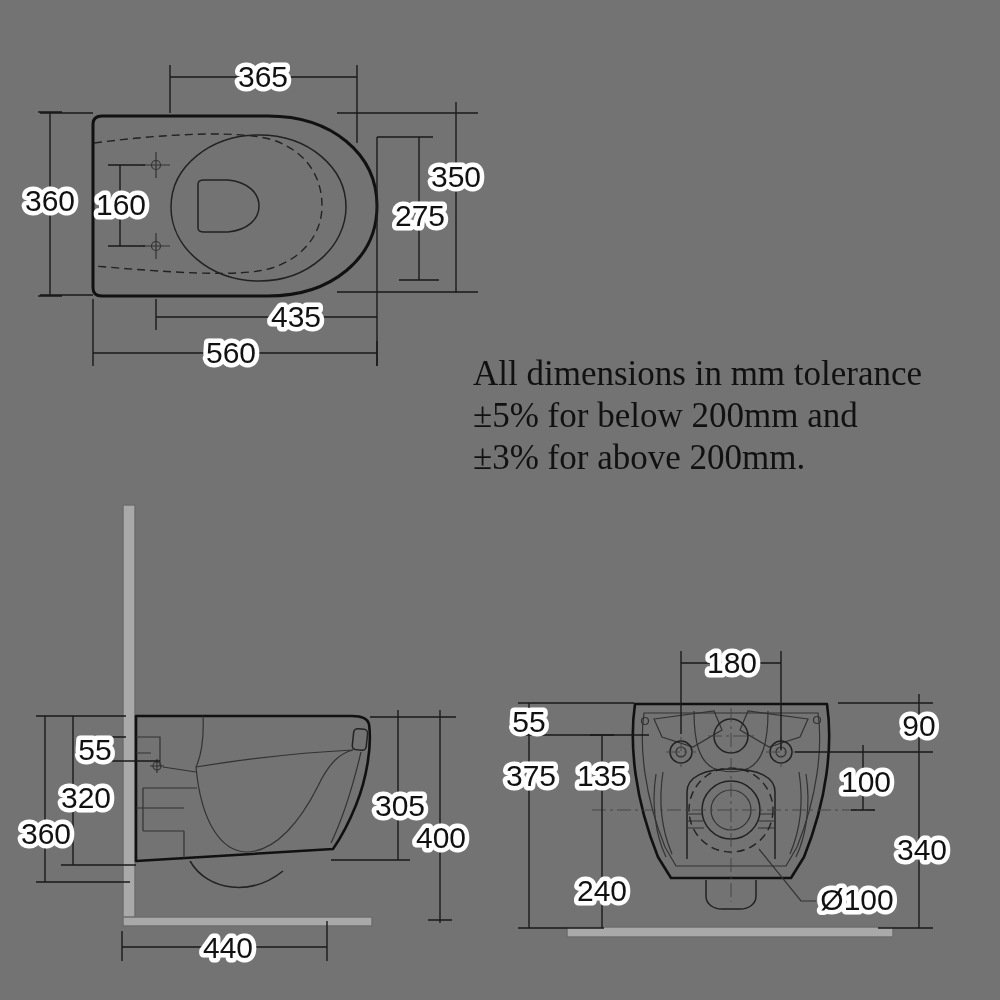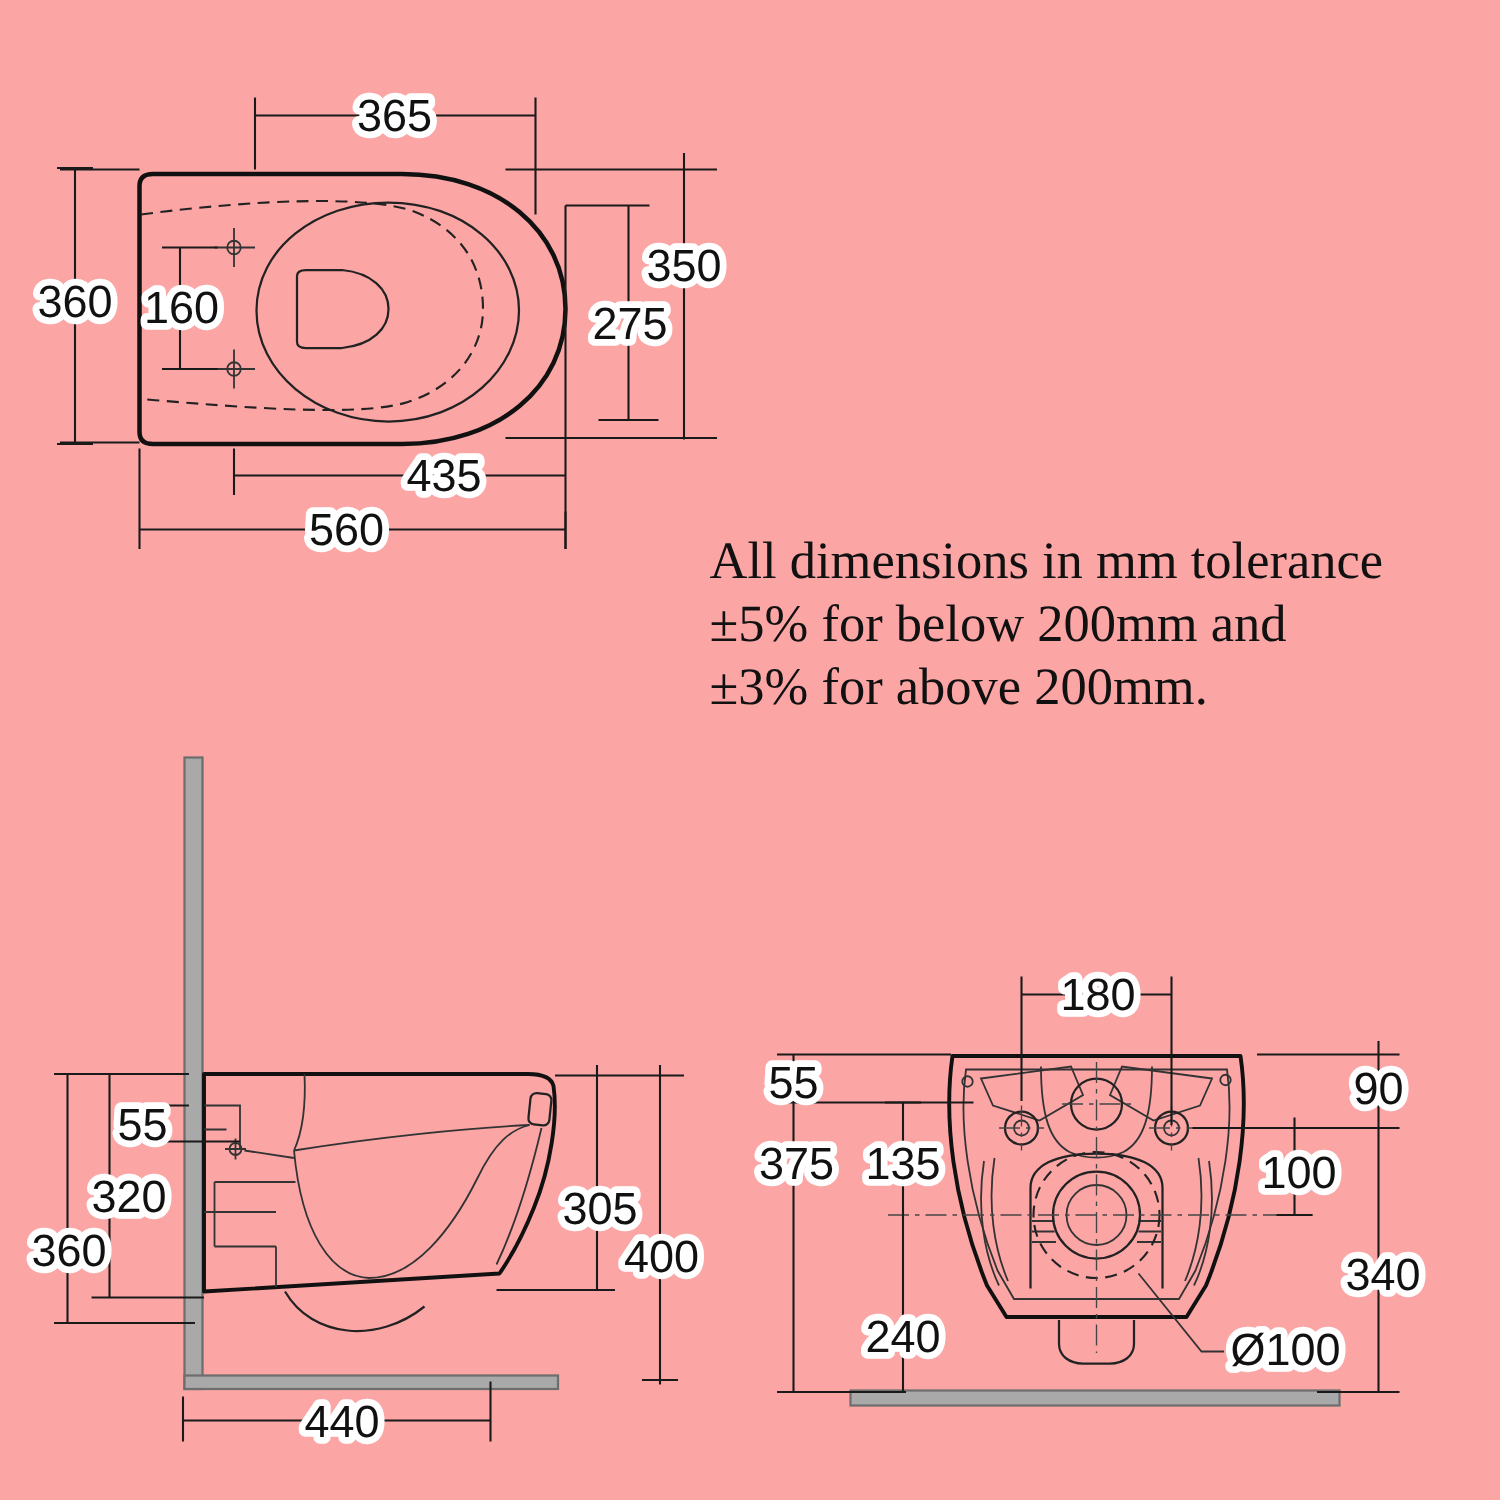--- a/index.html
+++ b/index.html
@@ -1,16 +1,16 @@
 <!DOCTYPE html>
 <html><head>
 <meta charset="utf-8">
 <style>
   html,body{margin:0;padding:0;background:#ffffff;}
-  .canvas{position:relative;width:1000px;height:1000px;background:#fca5a5;overflow:hidden;
+  .canvas{position:relative;width:1000px;height:1000px;background:#737373;overflow:hidden;
           font-family:"Liberation Sans", sans-serif;}
   svg{position:absolute;left:0;top:0;}
   .outline{fill:none;stroke:#111111;stroke-width:3;stroke-linejoin:round;}
   .outline2{fill:none;stroke:#111111;stroke-width:2.6;stroke-linejoin:round;}
   .thin{fill:none;stroke:#222222;stroke-width:1.5;}
   .inner{fill:none;stroke:#333333;stroke-width:1.2;}
   .dashed{fill:none;stroke:#222222;stroke-width:1.4;stroke-dasharray:8 5;}
   .cdash{fill:none;stroke:#444444;stroke-width:0.9;stroke-dasharray:14 4 3 4;}
   .dim{stroke:#1a1a1a;stroke-width:1.4;fill:none;}
   .wallbar{fill:#a9a9a9;stroke:#6e6e6e;stroke-width:1.5;}

